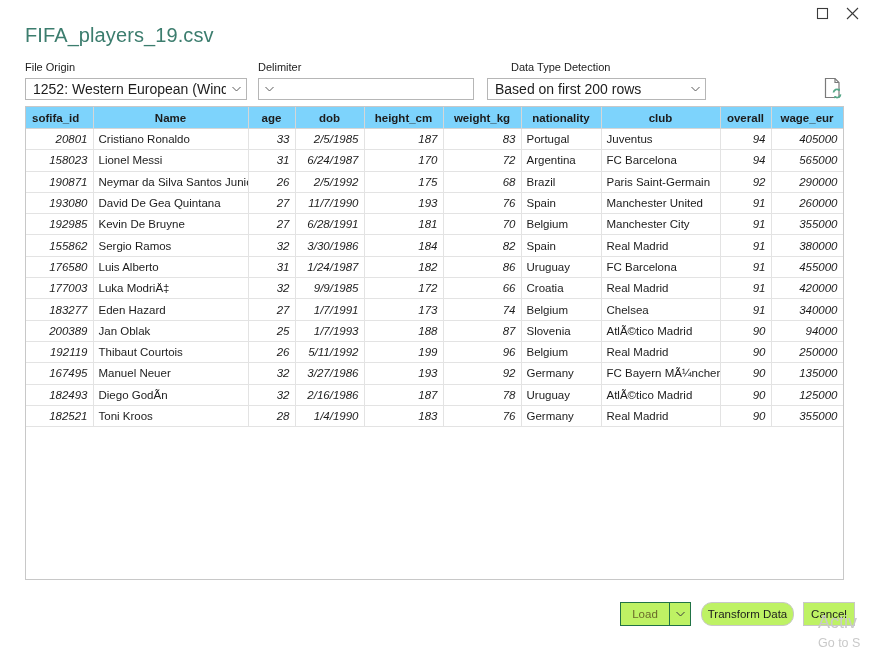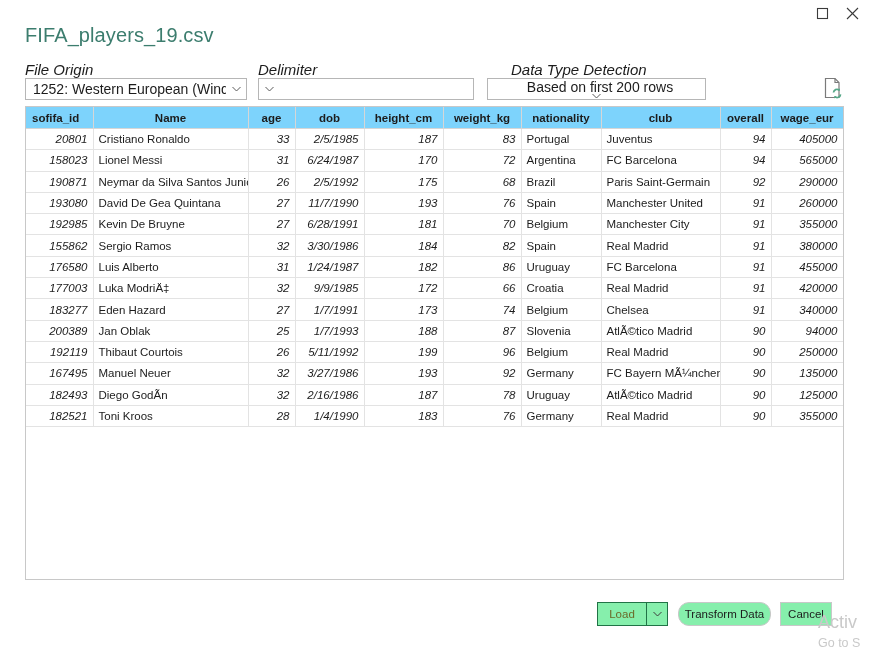--- a/index.html
+++ b/index.html
@@ -50,24 +50,23 @@
     font-size: 20px;
     font-weight: 400;
     color: #3c7d6e;
     letter-spacing: 0.1px;
     white-space: nowrap;
   }
 
   
   .opt-label {
     position: absolute;
-    font-size: 15px;
-    color: #1c1c1c;
-    white-space: nowrap;
-    font-style: italic;
+    font-size: 11px;
+    color: #1c1c1c;
+    white-space: nowrap;
   }
   .combo {
     position: absolute;
     height: 22px;
     background: #ffffff;
     border: 1px solid #b6b6b6;
     box-sizing: border-box;
     display: flex;
     align-items: center;
     cursor: default;
@@ -145,30 +144,31 @@
     text-align: right;
     font-style: italic;
   }
   td.txt { text-align: left; }
 
   
   .btn {
     position: absolute;
     height: 24px;
     box-sizing: border-box;
-    background: #86efac;
+    background: #bef264;
     border: 1px solid #c8c8c8;
     font-size: 11.5px;
     color: #1c1c1c;
     display: flex;
     align-items: center;
     justify-content: center;
     cursor: default;
     font-family: "Liberation Sans", sans-serif;
     padding: 0;
+    margin-left: 23px;
   }
   .btn-load {
     left: 597px; top: 602px;
     width: 50px;
     border: 1px solid #217346;
     color: #6b6b2a;
   }
   .btn-load-arrow {
     left: 646px; top: 602px;
     width: 22px;
@@ -225,21 +225,21 @@
 <div class="opt-label" style="left:258px; top:61px;">Delimiter</div>
 <div class="combo" style="left:258px; top:78px; width:216px;">
   <span class="carrow">
     <svg width="9" height="6" viewBox="0 0 9 6">
         <path d="M0.5 1 L4.5 5 L8.5 1" fill="none" stroke="#5b5b5b" stroke-width="1"></path>
       </svg>
   </span>
 </div>
 
 <div class="opt-label" style="left:487px; top:61px;padding-left:24px;">Data Type Detection</div>
-<div class="combo" style="left:487px; top:78px; width:219px;flex-direction:column;">
+<div class="combo" style="left:487px; top:78px; width:219px;">
   <span class="cval">Based on first 200 rows</span>
   <span class="carrow">
     <svg width="9" height="6" viewBox="0 0 9 6">
         <path d="M0.5 1 L4.5 5 L8.5 1" fill="none" stroke="#5b5b5b" stroke-width="1"></path>
       </svg>
   </span>
 </div>
 
 <div class="fileicon">
   <svg width="22" height="24" viewBox="0 0 22 24">

